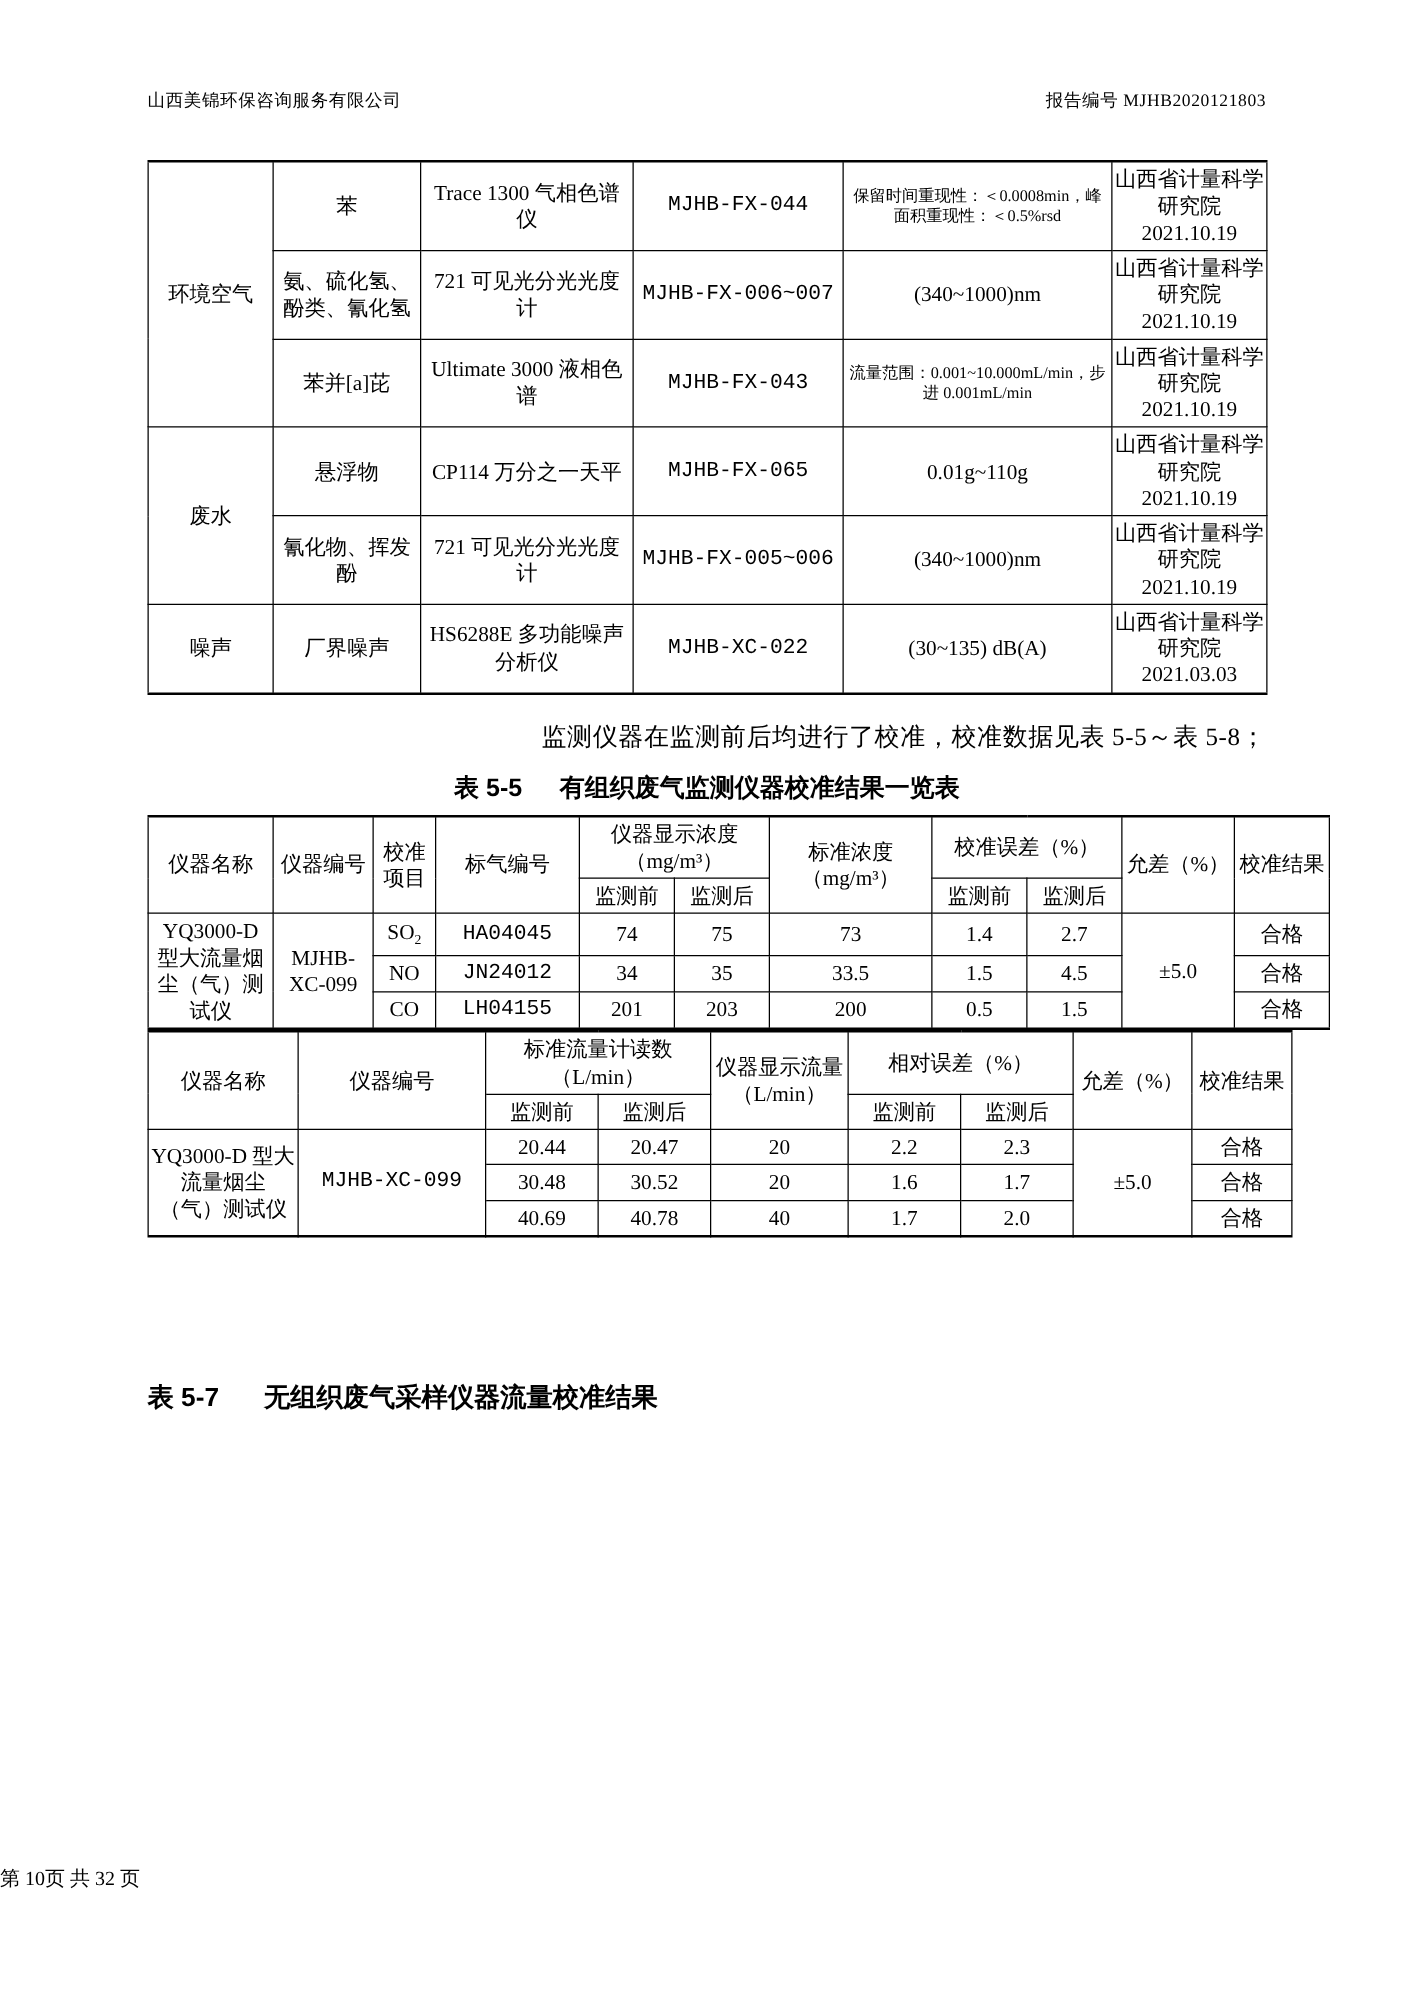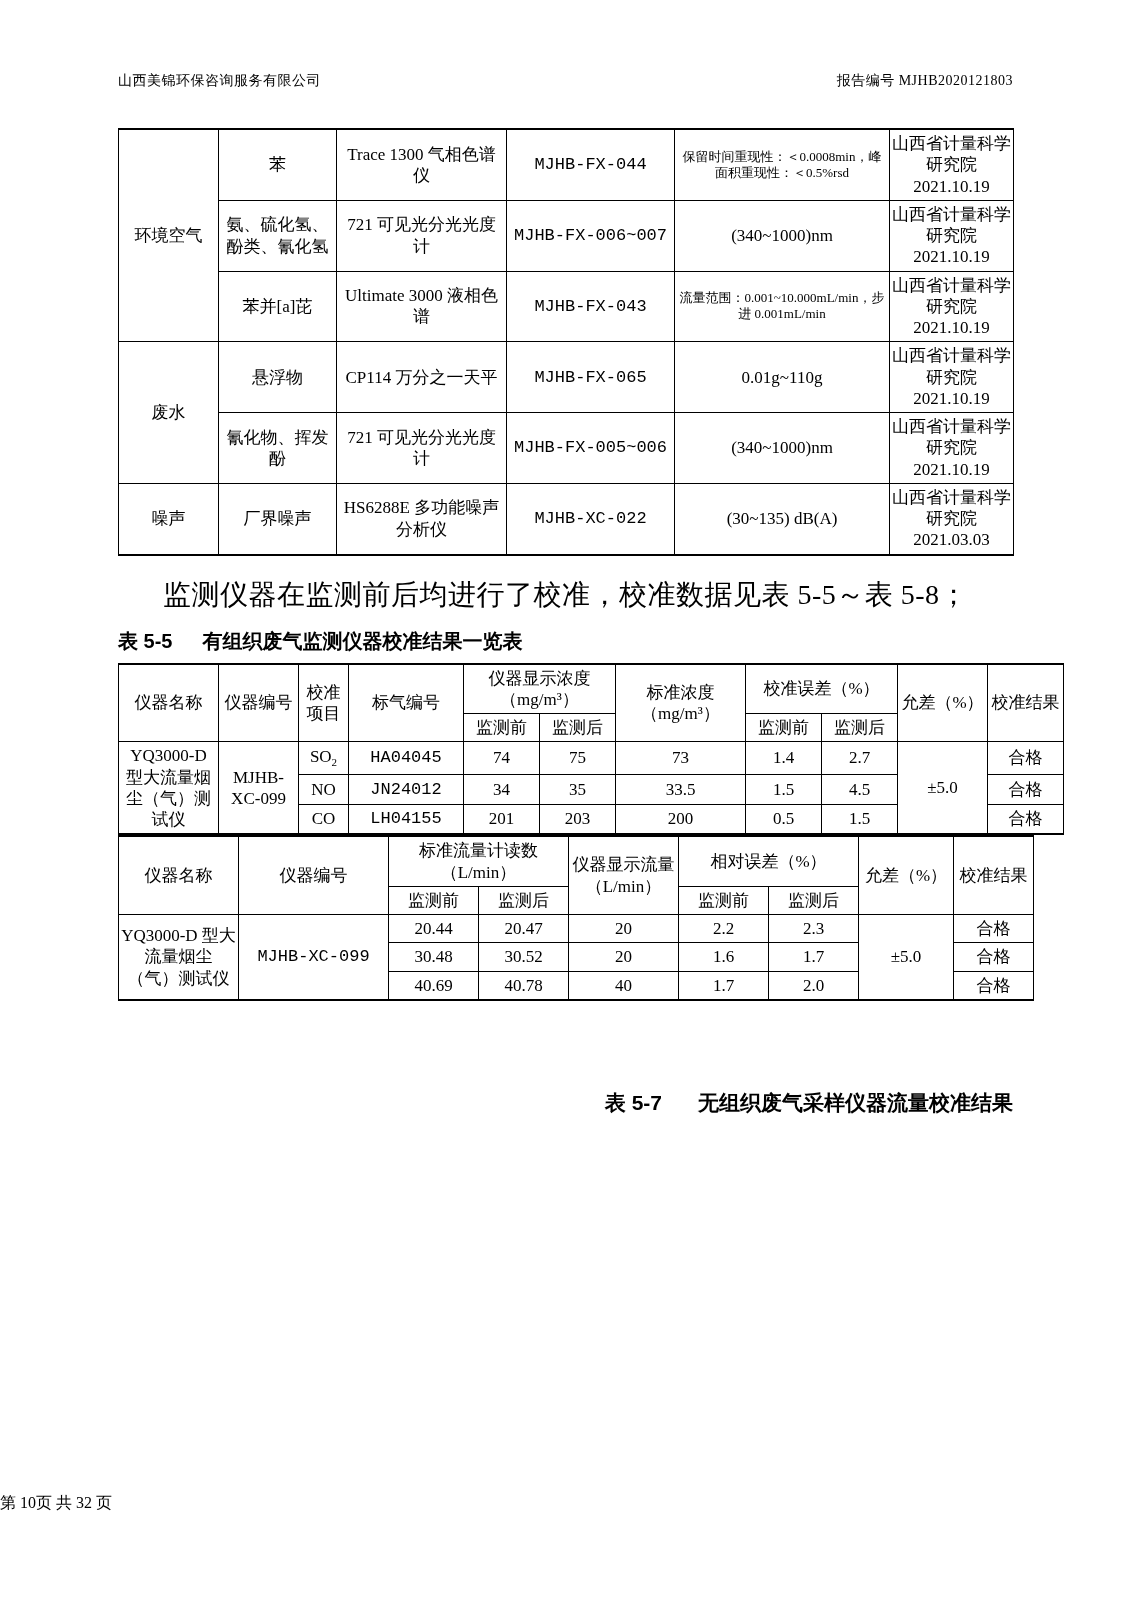--- a/index.html
+++ b/index.html
@@ -58,50 +58,50 @@
   }
 
   table.outer-thick {
     border-top: 2px solid #000;
     border-bottom: 2px solid #000;
   }
   .smaller { font-size: 13px; }
   .latin { font-family: Liberation Mono, monospace; }
 
   .caption {
-    text-align: left;
+    text-align: center;
     font-size: 20px;
     font-weight: bold;
     margin: 14px 0 8px 0;
     font-family: "Liberation Sans", sans-serif;
   }
   .caption .cap-num { margin-right: 30px; }
 
   .para {
-    text-align: center;
-    font-size: 28px;
+    text-align: right;
+    font-size: 20px;
     margin: 20px 0 14px 0;
     letter-spacing: 0.5px;
   }
 
   .footer {
     position: absolute;
     bottom: 86px;
     left: 0;
     width: 100%;
     text-align: left;
     font-size: 16px;
   }
 
   .bigcap {
-    text-align: right;
+    text-align: left;
     font-size: 21px;
     font-weight: bold;
     font-family: "Liberation Sans", sans-serif;
-    margin-top: 88px;
+    margin-top: 114px;
   }
   .bigcap .cap-num { margin-right: 36px; }
 
   sub { font-size: 11px; vertical-align: sub; }
 </style>
 </head>
 <body>
 
 <div class="page">
 

